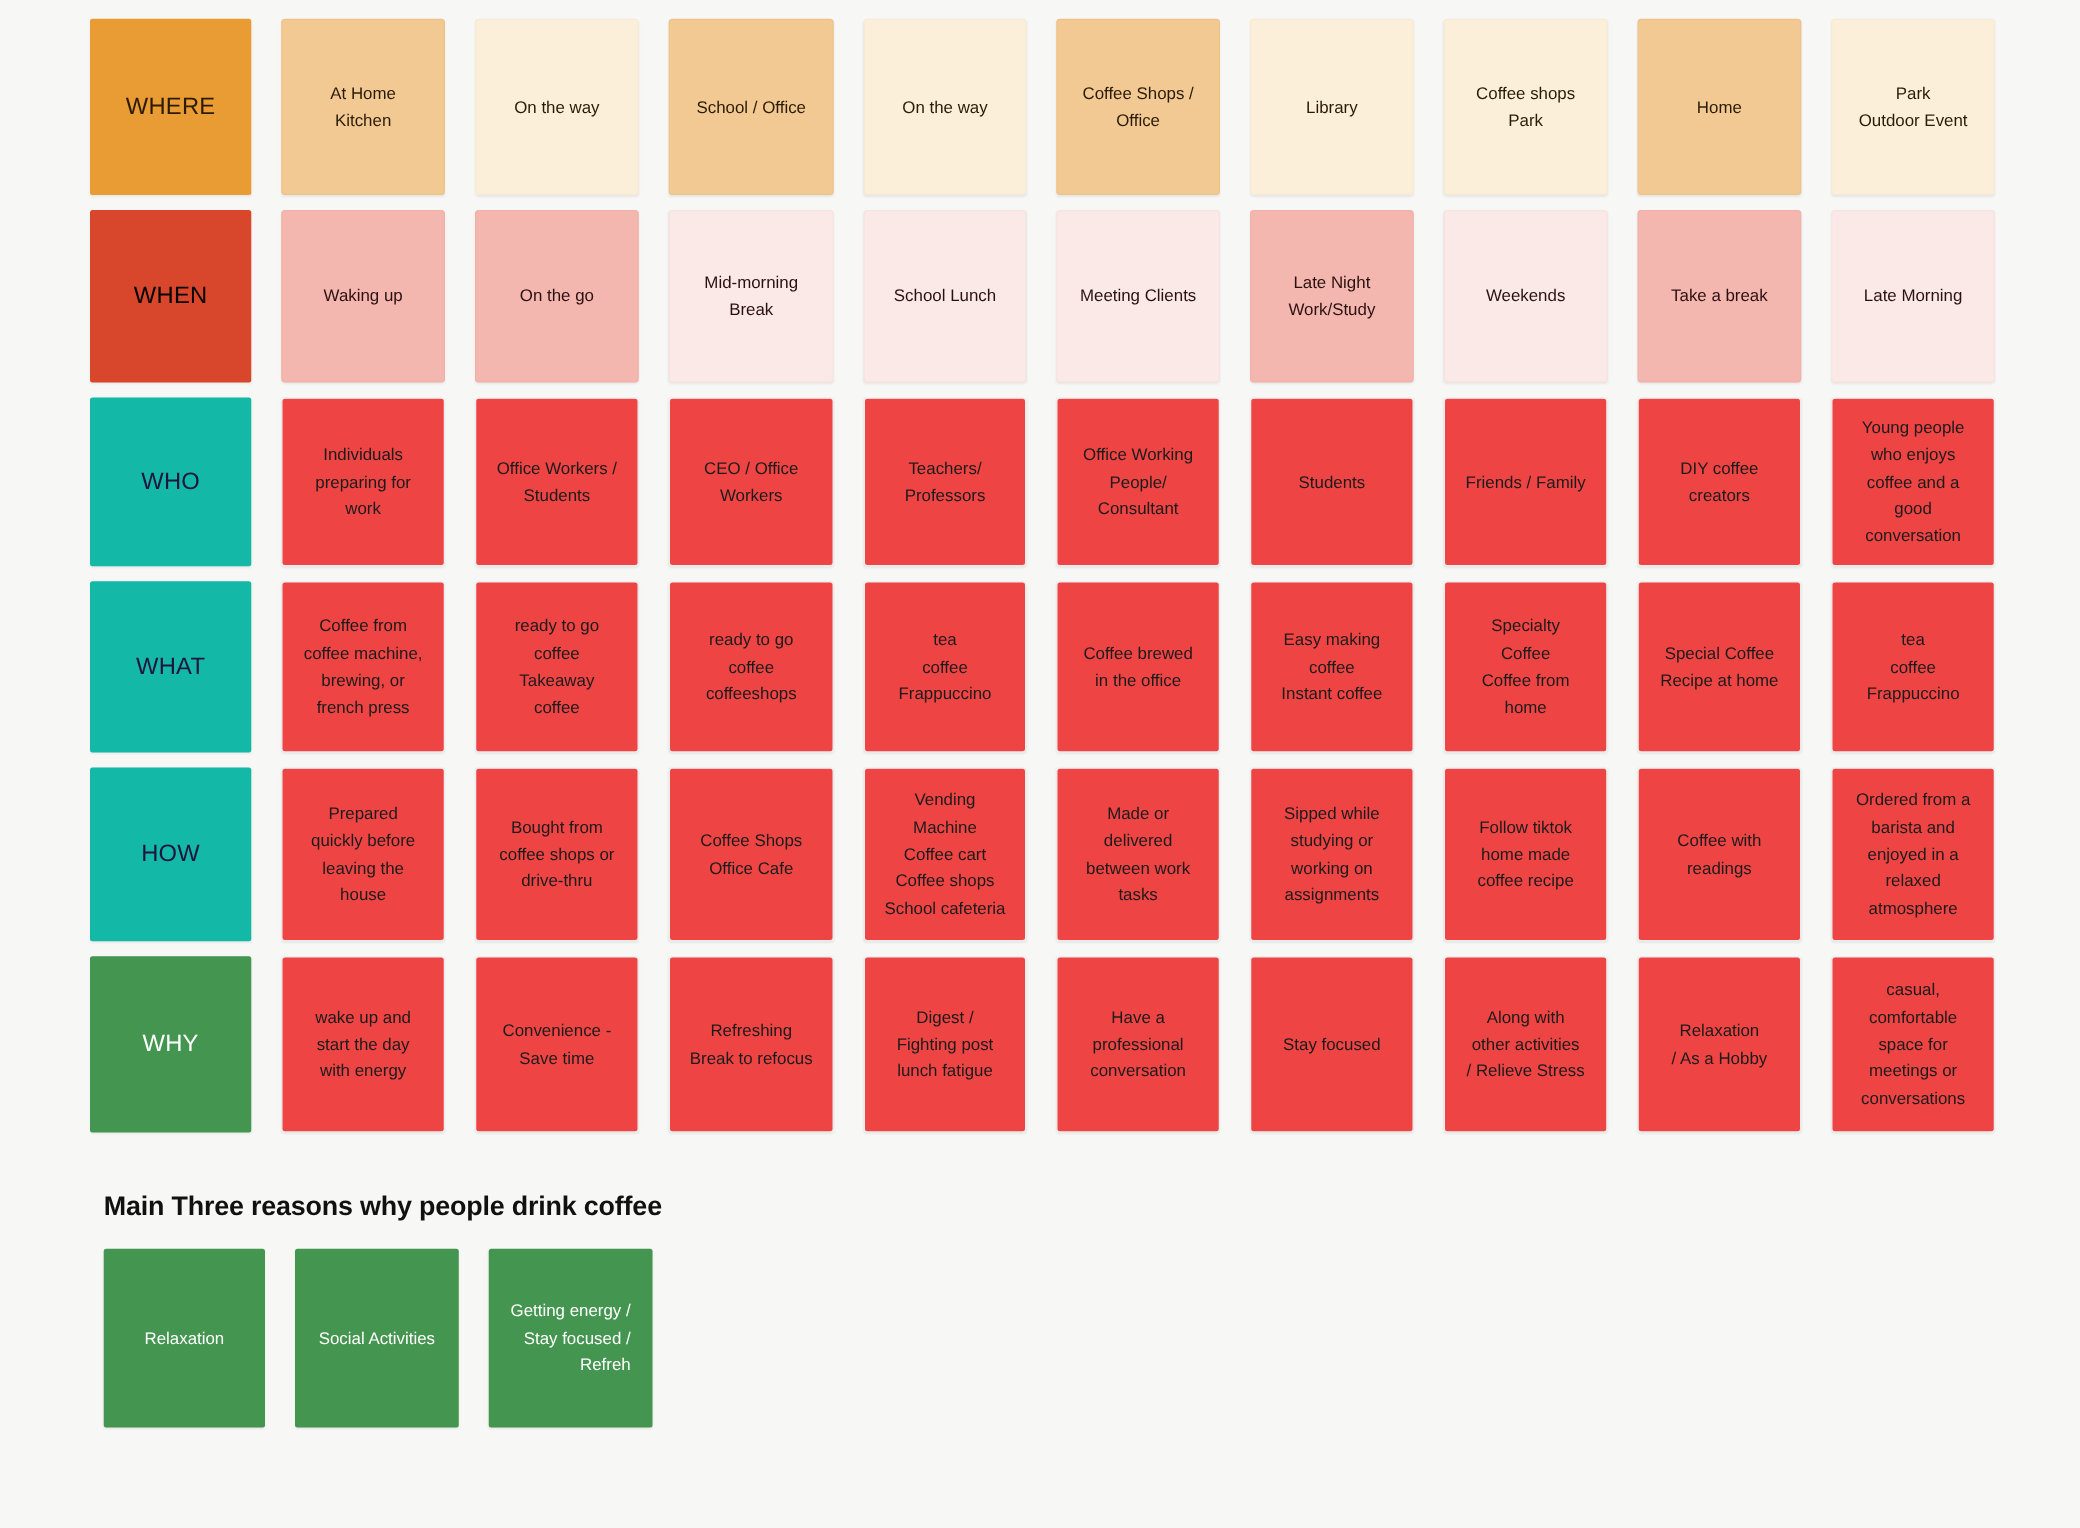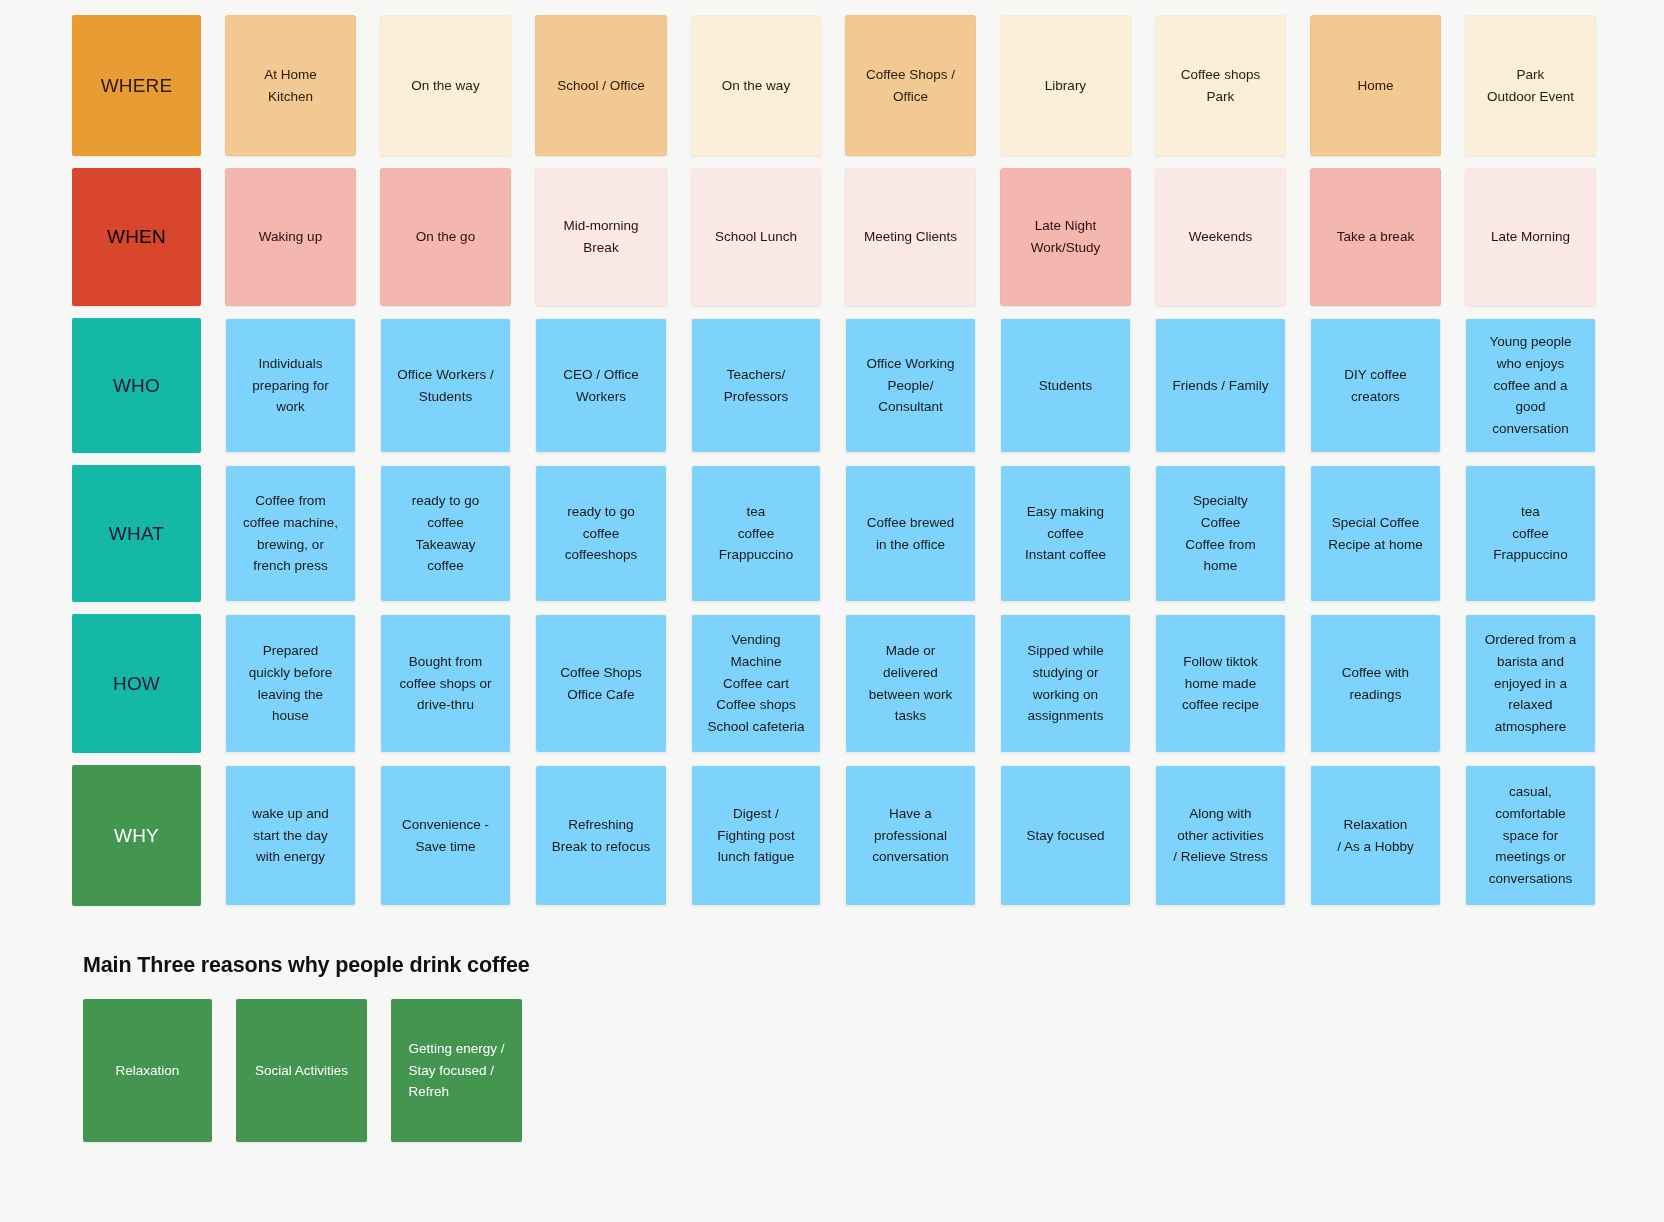--- a/index.html
+++ b/index.html
@@ -60,21 +60,21 @@
     color: #1B1B1B;
     padding: 8px 9px;
     box-shadow: 0 1px 2px rgba(0,0,0,0.07);
     white-space: pre-line;
   }
 
   .cell.tint-where-dark  { background: #F2C893; border: 1px solid #EFC289; color: #2A1B06; }
   .cell.tint-where-light { background: #FBEFDA; border: 1px solid #F8EBD3; color: #2A1B06; }
   .cell.tint-when-dark   { background: #F4B7AF; border: 1px solid #F1B0A8; color: #2A1010; }
   .cell.tint-when-light  { background: #FAE9E7; border: 1px solid #F7E4E1; color: #2A1010; }
-  .cell.tint-plain       { background: #7dd3fc; border: 1px solid #EDEDED; color: #1B1B1B; }
+  .cell.tint-plain       { background: #ef4444; border: 1px solid #EDEDED; color: #1B1B1B; }
 
   
   .r-where  { height: 141px; }
   .r-when   { height: 138px; }
   .r-who    { height: 135px; }
   .r-what   { height: 137px; }
   .r-how    { height: 139px; }
   .r-why    { height: 141px; }
 
   
@@ -95,21 +95,21 @@
     column-gap: 24px;
   }
   .reason-card {
     height: 143px;
     background: #43954F;
     color: #FFFFFF;
     border-radius: 2px;
     display: flex;
     align-items: center;
     justify-content: center;
-    text-align: left;
+    text-align: right;
     font-size: 13.5px;
     line-height: 1.62;
     padding: 8px 9px;
     white-space: pre-line;
     box-shadow: 0 1px 2px rgba(0,0,0,0.07);
   }
 </style>
 </head>
 <body>
 

